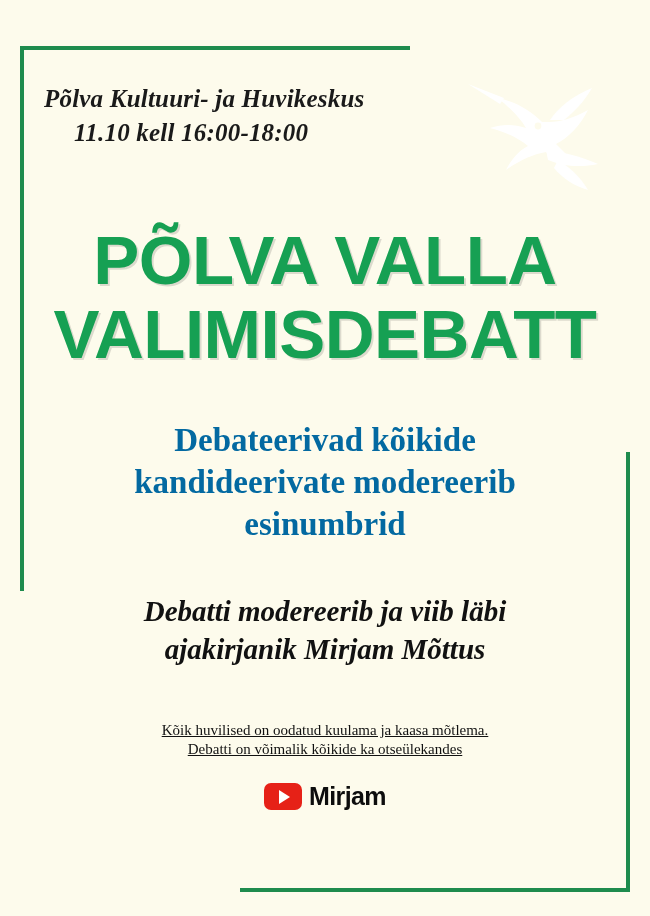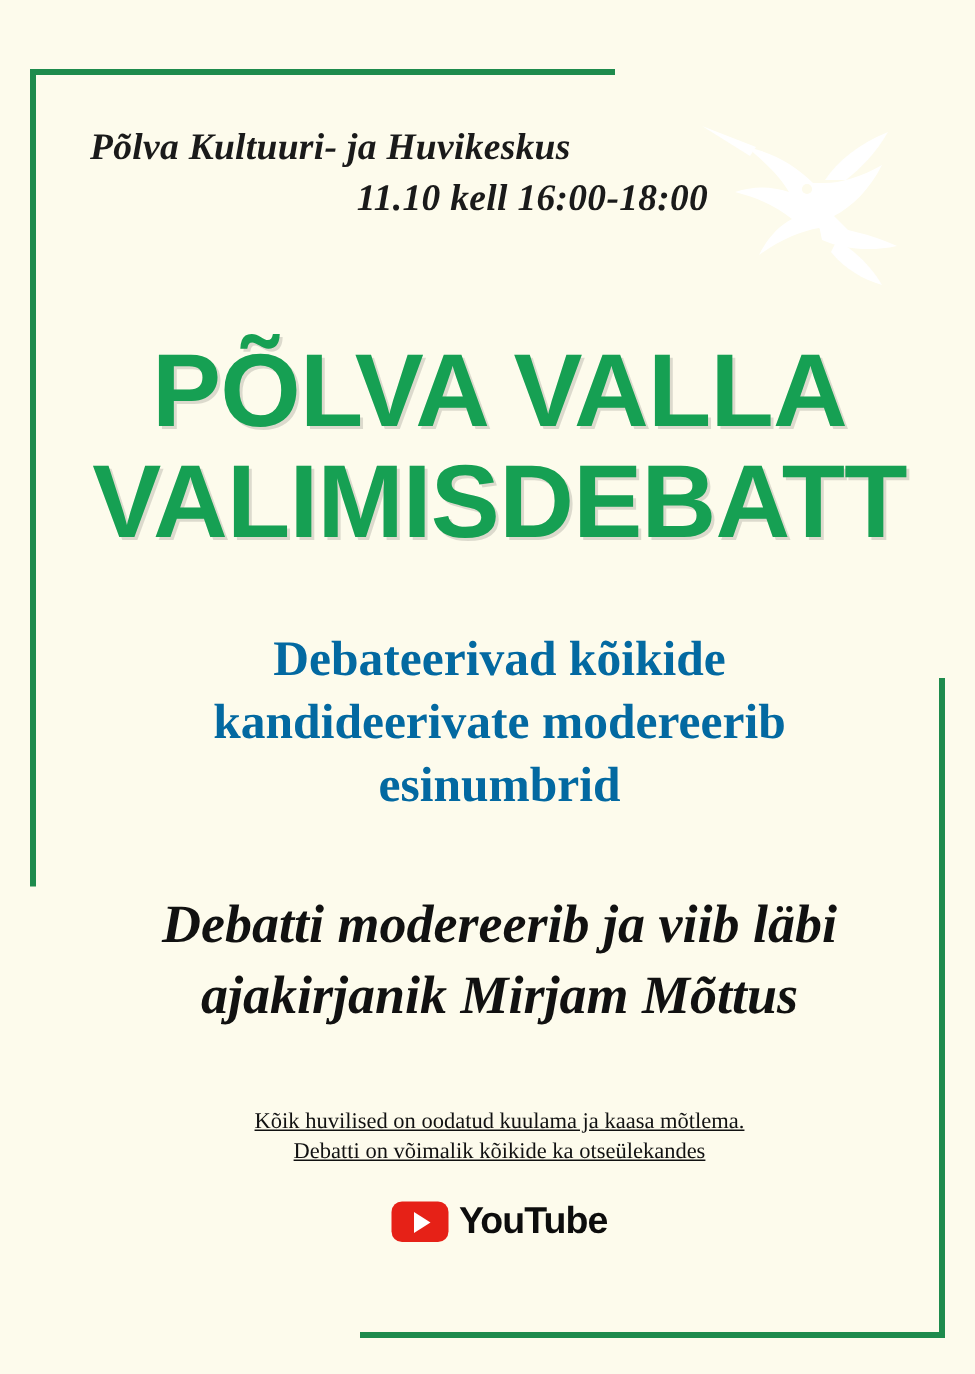--- a/index.html
+++ b/index.html
@@ -64,40 +64,38 @@
 
   
   .content {
     position: absolute;
     left: 0;
     right: 0;
     top: 0;
     padding: 0 30px;
     box-sizing: border-box;
     text-align: center;
-    margin-left: 16px;
   }
 
   .venue-block {
     margin-top: 82px;
     text-align: left;
     padding-left: 14px;
   }
   .venue-line {
     font-family: "Liberation Serif", serif;
     font-style: italic;
     font-weight: bold;
     font-size: 25px;
     color: #1a1a1a;
     letter-spacing: 0.2px;
     line-height: 1.35;
   }
   .venue-line.second {
     padding-left: 30px;
-    text-align: center;
   }
 
   .title {
     margin-top: 74px;
     font-family: "Liberation Sans", sans-serif;
     font-weight: bold;
     font-size: 69px;
     line-height: 1.08;
     color: #16a053;
     letter-spacing: -0.5px;
@@ -113,21 +111,21 @@
     line-height: 1.28;
     color: #0369a1;
     padding: 0 26px;
   }
 
   .moderator {
     margin-top: 48px;
     font-family: "Liberation Serif", serif;
     font-style: italic;
     font-weight: bold;
-    font-size: 36px;
+    font-size: 29px;
     line-height: 1.3;
     color: #111;
     text-align: center;
   }
 
   .note {
     margin-top: 52px;
     font-family: "Liberation Serif", serif;
     font-size: 15px;
     line-height: 1.32;
@@ -215,17 +213,17 @@
 
     <div class="note">
       <div>Kõik huvilised on oodatud kuulama ja kaasa mõtlema.</div>
       <div>Debatti on võimalik kõikide ka otseülekandes</div>
     </div>
 
     <div class="youtube">
       <span class="yt-badge">
         <span class="yt-triangle"></span>
       </span>
-      <span class="yt-text">YouTube</span>
+      <span class="yt-text">Mirjam</span>
     </div>
 
   </div>
 </div>
 
 </body></html>

